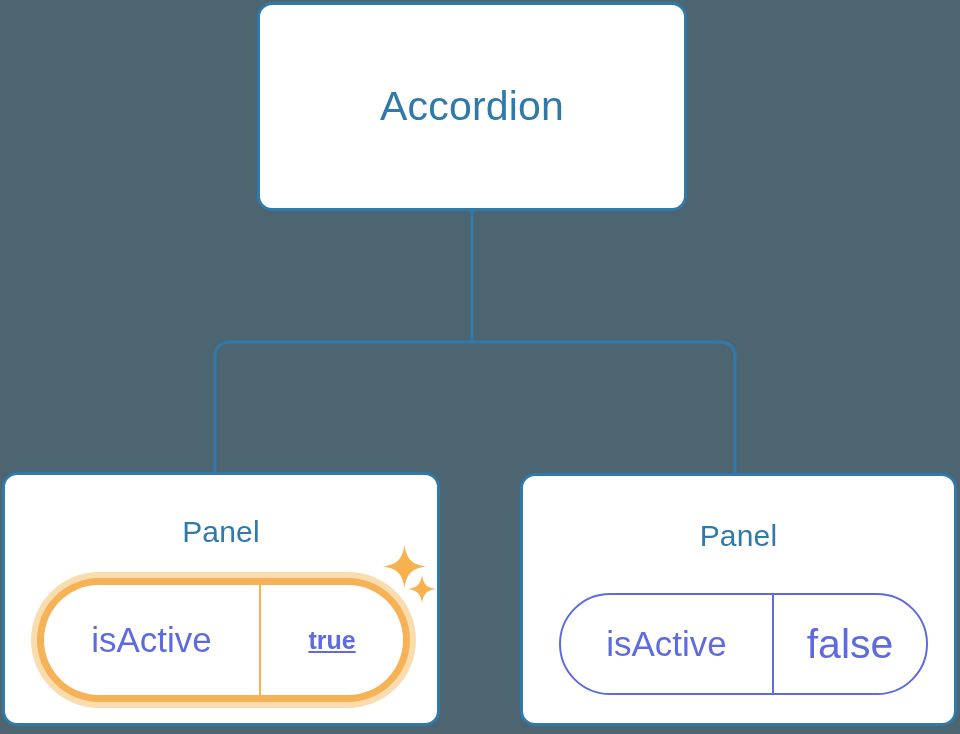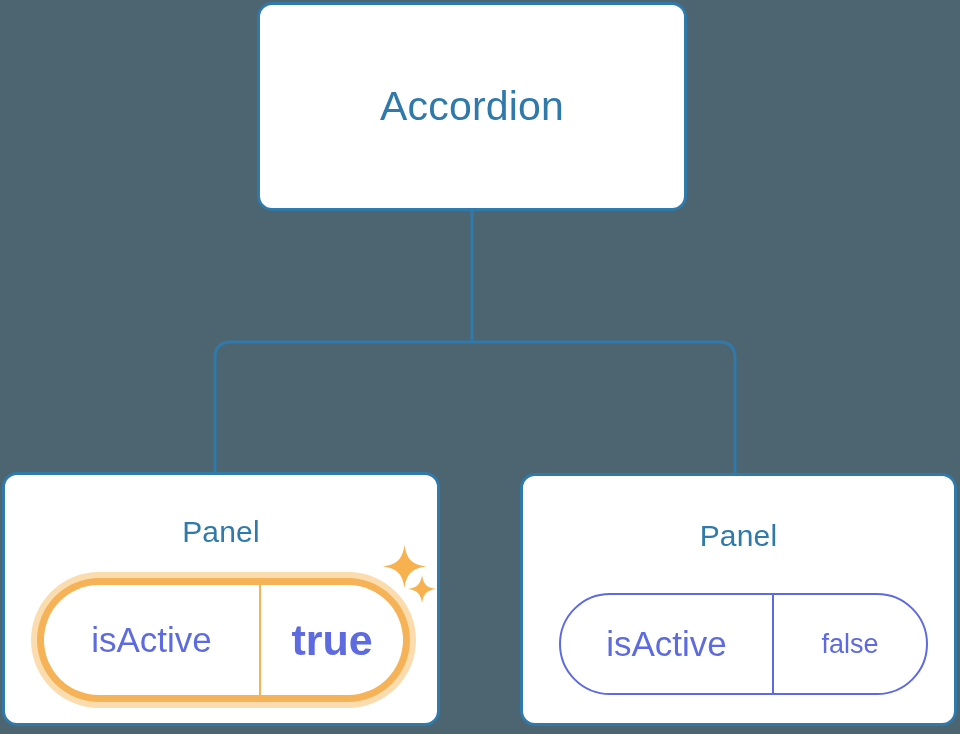--- a/index.html
+++ b/index.html
@@ -142,22 +142,23 @@
     border-radius: 56px;
   }
   .pill-highlight .prop-key {
     flex: 0 0 217px;
     font-size: 35px;
     font-weight: 400;
     border-right: 2px solid #f6b257;
   }
   .pill-highlight .prop-val {
     flex: 1;
-    font-size: 43px;
+    font-size: 25px;
     font-weight: bold;
+    text-decoration: underline;
   }
 
   
   .pill-plain {
     position: absolute;
     left: 36px;
     top: 117px;
     width: 369px;
     height: 102px;
   }
@@ -168,21 +169,21 @@
     border-radius: 51px;
   }
   .pill-plain .prop-key {
     flex: 0 0 213px;
     font-size: 35px;
     font-weight: 400;
     border-right: 2px solid #5d6ae0;
   }
   .pill-plain .prop-val {
     flex: 1;
-    font-size: 27px;
+    font-size: 41px;
     font-weight: 400;
   }
 
   
   .sparkle {
     position: absolute;
     pointer-events: none;
   }
   #sparkle-large {
     left: 383px;

